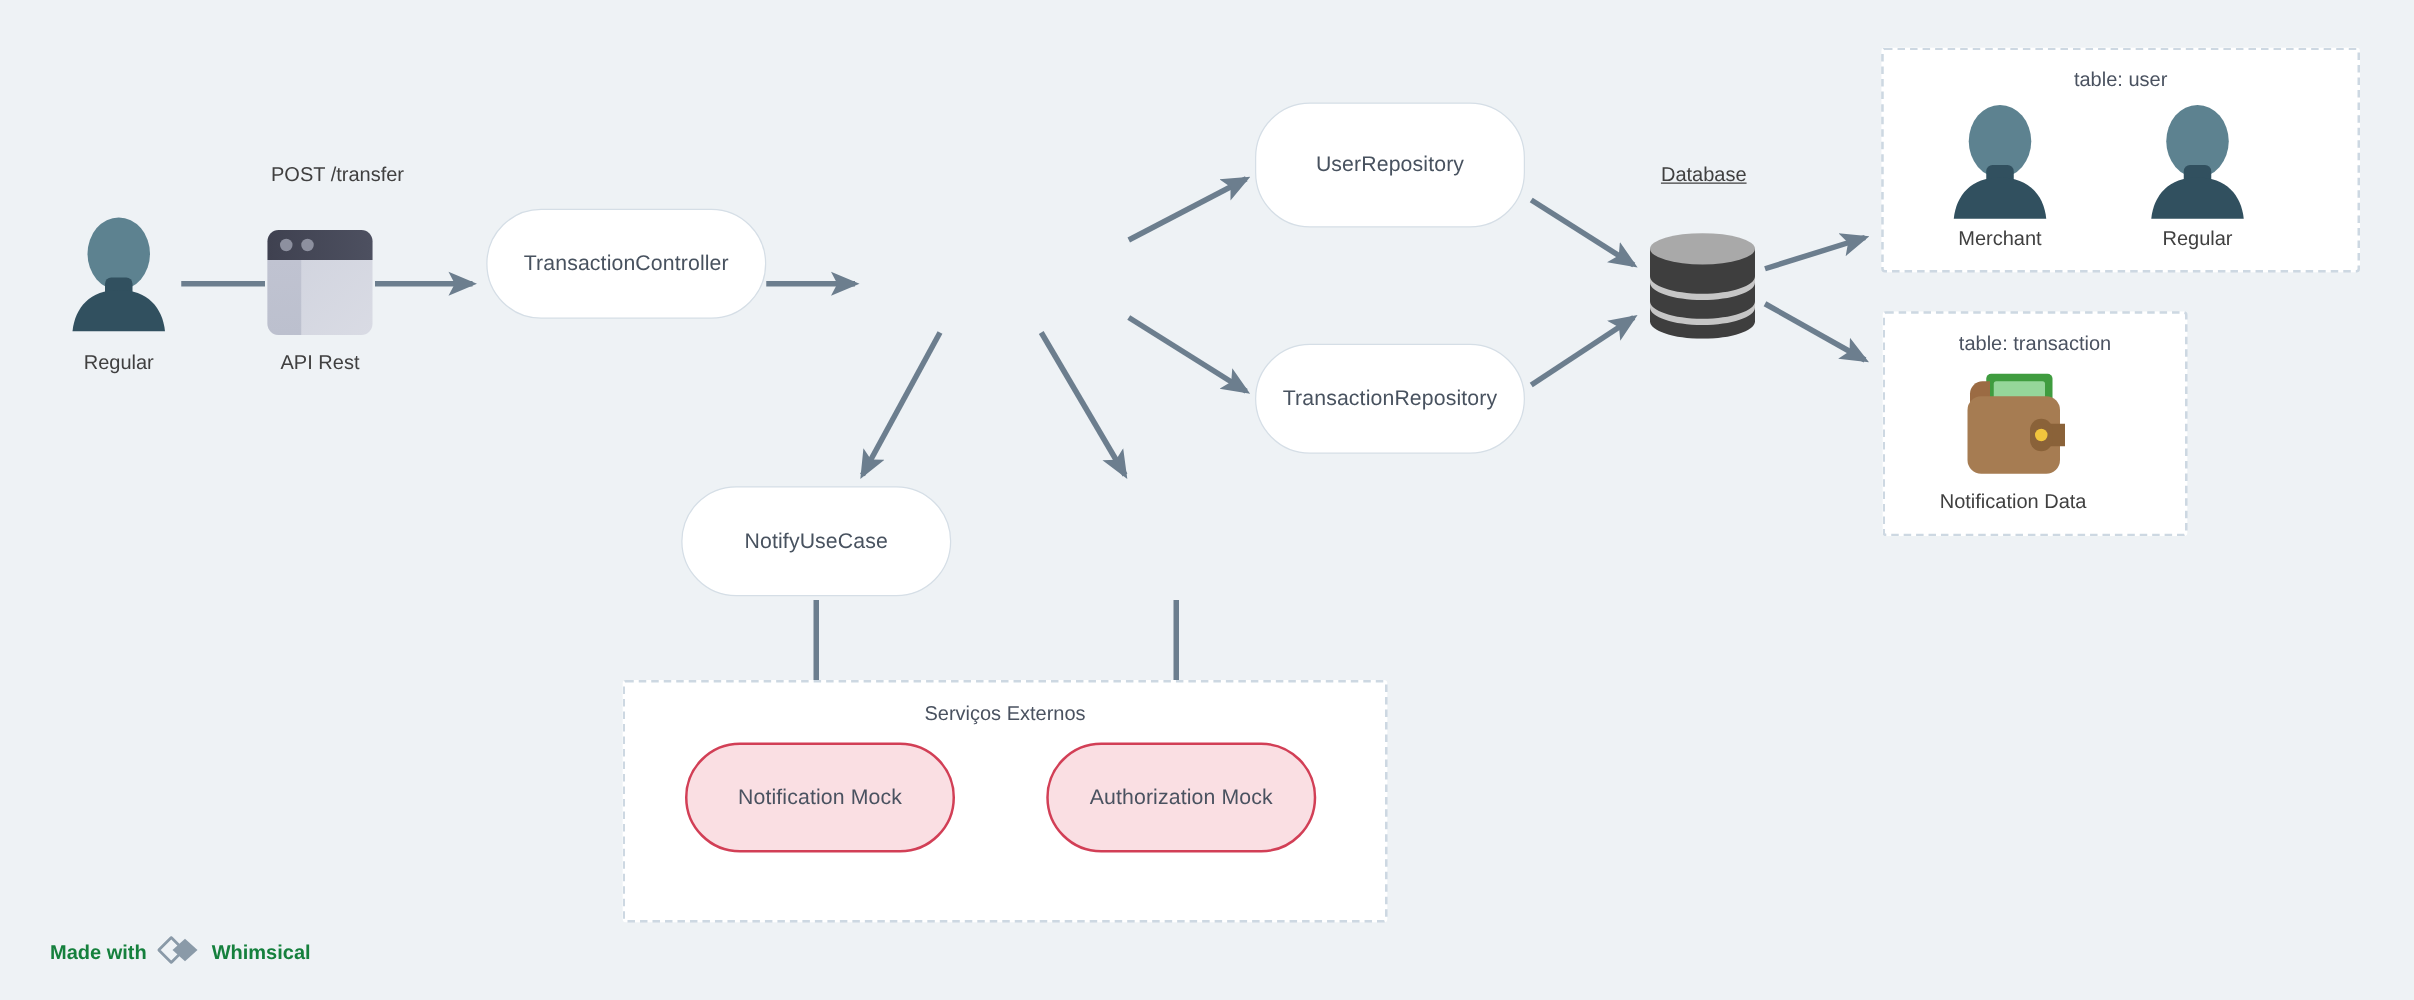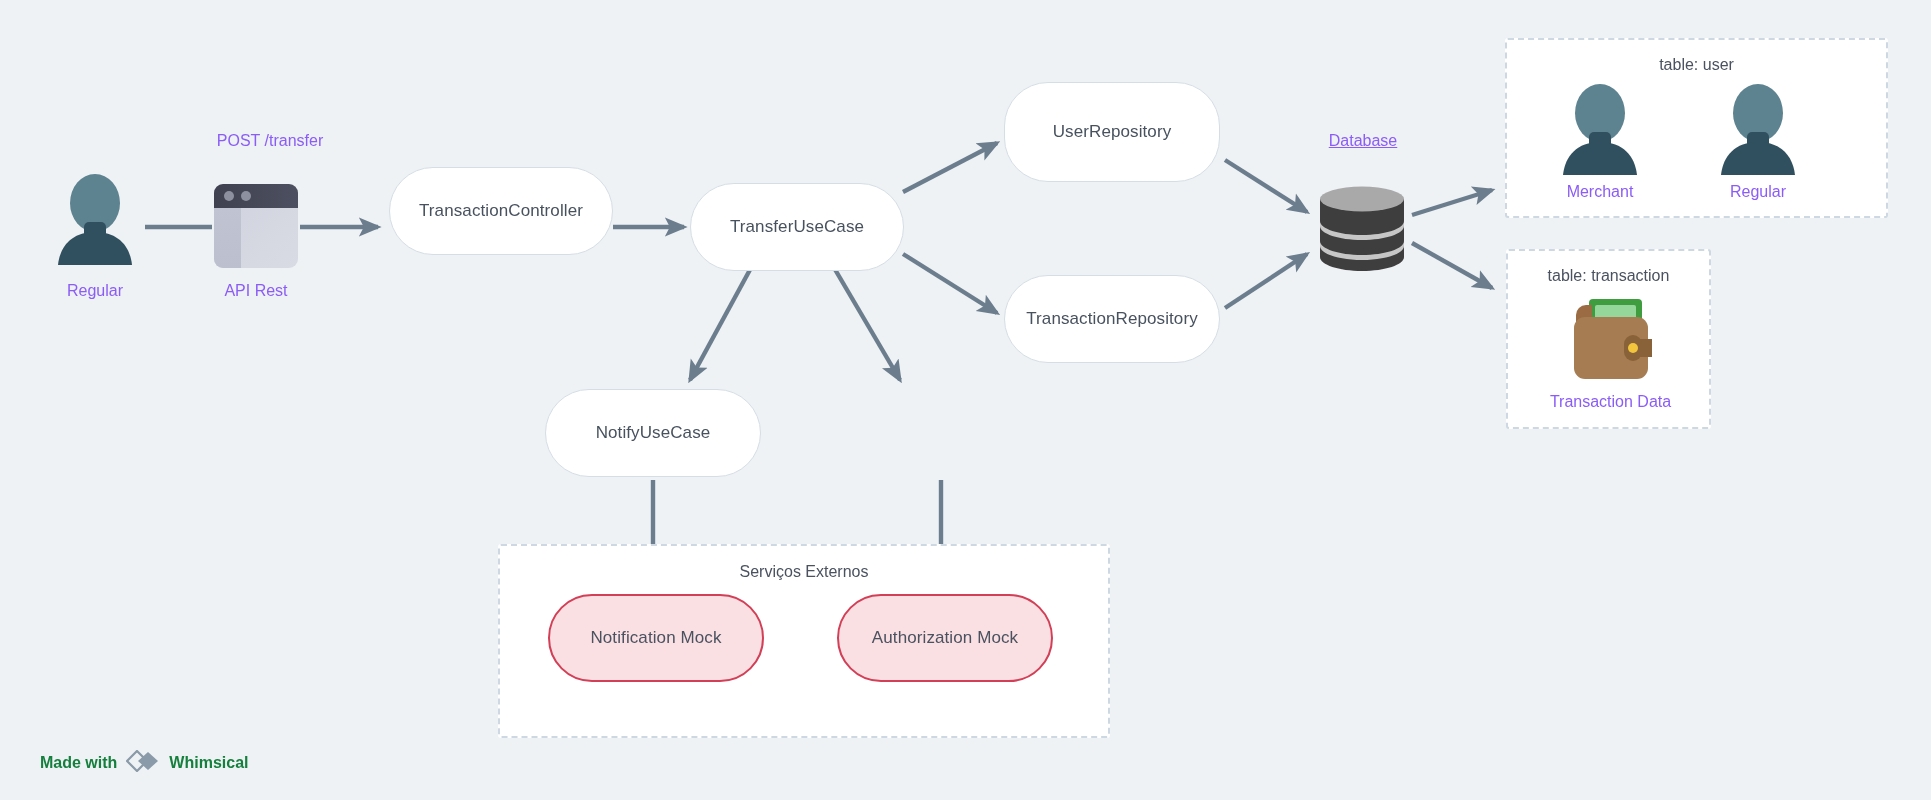--- a/index.html
+++ b/index.html
@@ -61,21 +61,21 @@
     left: 0;
     width: 100%;
     text-align: center;
     color: #4a5260;
     font-size: 16px;
   }
 
   
   .caption {
     position: absolute;
-    color: #8b5cf6;
+    color: #404040;
     font-size: 16px;
     text-align: center;
     white-space: nowrap;
   }
 
   
   .person {
     position: absolute;
   }
 
@@ -177,23 +177,20 @@
       <circle cx="34" cy="14" r="5" fill="#8d909f"></circle>
       <path d="M 2 26 L 29 26 L 29 86 L 11 86 A 9 9 0 0 1 2 77 Z" fill="url(#apiSide)"></path>
     </svg>
   </div>
   <div class="caption" style="left:186px; top:282px; width:140px;">API Rest</div>
 
   <div class="node" style="left:389px; top:167px; width:224px; height:88px;">
     <span>TransactionController</span>
   </div>
 
-  <div class="node" style="left:690px; top:183px; width:214px; height:88px;">
-    <span>TransferUseCase</span>
-  </div>
 
   <div class="node" style="left:1004px; top:82px; width:216px; height:100px;text-align:right;">
     <span>UserRepository</span>
   </div>
 
   <div class="node" style="left:1004px; top:275px; width:216px; height:88px;">
     <span>TransactionRepository</span>
   </div>
 
   <div class="node" style="left:545px; top:389px; width:216px; height:88px;">
@@ -226,35 +223,35 @@
     <div class="person" style="left:208px; top:40px; width:86px; height:98px;">
       <svg width="86" height="98" viewBox="0 0 86 98" xmlns="http://www.w3.org/2000/svg">
         <ellipse cx="43" cy="33" rx="25" ry="29" fill="#5d8290"></ellipse>
         <rect x="32" y="52" width="22" height="22" rx="5" fill="#31505f"></rect>
         <path d="M 43 62 C 20 62 8 76 6 95 L 80 95 C 78 76 66 62 43 62 Z" fill="#31505f"></path>
       </svg>
     </div>
     <div class="caption" style="left:181px; top:143px; width:140px;">Regular</div>
   </div>
 
-  <div class="group" style="left:1506px; top:249px; width:205px; height:180px;padding-left:41px;">
+  <div class="group" style="left:1506px; top:249px; width:244px; height:180px;padding-left:41px;">
     <div class="group-title" style="top:16px;">table: transaction</div>
 
     <div class="wallet" style="left:58px; top:44px; width:96px; height:92px;">
       <svg width="96" height="92" viewBox="0 0 96 92" xmlns="http://www.w3.org/2000/svg">
         <rect x="23" y="4" width="53" height="30" rx="4" fill="#3f9c3f"></rect>
         <rect x="29" y="10" width="41" height="22" rx="2" fill="#95d69a"></rect>
         <path d="M 10 20 A 10 10 0 0 1 20 10 L 26 10 L 26 30 L 10 30 Z" fill="#9b6b43"></path>
         <rect x="8" y="22" width="74" height="62" rx="11" fill="#a67c52"></rect>
         <path d="M 68 44 L 86 44 L 86 62 L 68 62 Z" fill="#8a6239"></path>
         <rect x="58" y="40" width="18" height="26" rx="9" fill="#8a6239"></rect>
         <circle cx="67" cy="53" r="5" fill="#f2c53d"></circle>
       </svg>
     </div>
-    <div class="caption" style="left:0px; top:142px; width:205px;">Transaction Data</div>
+    <div class="caption" style="left:0px; top:142px; width:205px;">Notification Data</div>
   </div>
 
   <div class="group" style="left:498px; top:544px; width:612px; height:194px;">
     <div class="group-title" style="top:17px;">Serviços Externos</div>
 
     <div class="node mock" style="left:48px; top:48px; width:216px; height:88px;">
       <span>Notification Mock</span>
     </div>
 
     <div class="node mock" style="left:337px; top:48px; width:216px; height:88px;">

